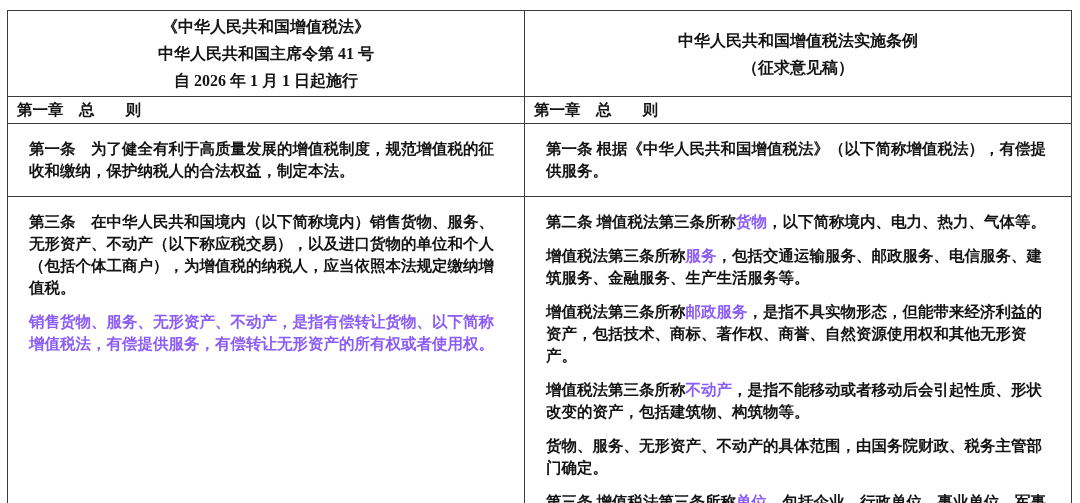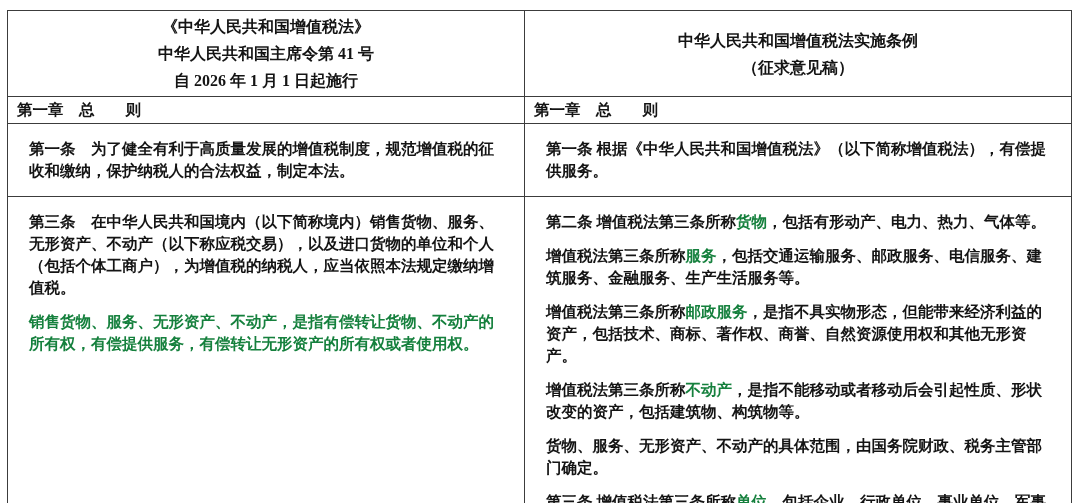--- a/index.html
+++ b/index.html
@@ -28,21 +28,21 @@
     text-align:center;
     vertical-align:middle;
     font-weight:700;
     font-size:16px;
     padding:2px 6px;
   }
   tr.header-row .hline{line-height:27px;}
   tr.chapter-row td{vertical-align:middle;padding:2px 9px;}
   td.vmid{vertical-align:middle;}
   p{margin:12px;}
-  .red{color:#15803d;}
+  .red{color:#8b5cf6;}
 </style>
 </head>
 <body>
 
 <div class="page">
   <table class="cmp">
     <colgroup>
       <col style="width:517px">
       <col style="width:547px">
     </colgroup>
@@ -71,24 +71,24 @@
       </td>
       <td>
         <p>第一条 根据《中华人民共和国增值税法》（以下简称增值税法），有偿提供服务。</p>
       </td>
     </tr>
 
 
     <tr style="height:276px">
       <td class="vmid">
         <p>第三条　在中华人民共和国境内（以下简称境内）销售货物、服务、无形资产、不动产（以下称应税交易），以及进口货物的单位和个人（包括个体工商户），为增值税的纳税人，应当依照本法规定缴纳增值税。</p>
-        <p class="red">销售货物、服务、无形资产、不动产，是指有偿转让货物、不动产的所有权，有偿提供服务，有偿转让无形资产的所有权或者使用权。</p>
+        <p class="red">销售货物、服务、无形资产、不动产，是指有偿转让货物、以下简称增值税法，有偿提供服务，有偿转让无形资产的所有权或者使用权。</p>
       </td>
       <td>
-        <p><span>第二条 增值税法第三条所称</span><span class="red">货物</span><span>，包括有形动产、电力、热力、气体等。</span></p>
+        <p><span>第二条 增值税法第三条所称</span><span class="red">货物</span><span>，以下简称境内、电力、热力、气体等。</span></p>
         <p><span>增值税法第三条所称</span><span class="red">服务</span><span>，包括交通运输服务、邮政服务、电信服务、建筑服务、金融服务、生产生活服务等。</span></p>
         <p><span>增值税法第三条所称</span><span class="red">邮政服务</span><span>，是指不具实物形态，但能带来经济利益的资产，包括技术、商标、著作权、商誉、自然资源使用权和其他无形资产。</span></p>
         <p><span>增值税法第三条所称</span><span class="red">不动产</span><span>，是指不能移动或者移动后会引起性质、形状改变的资产，包括建筑物、构筑物等。</span></p>
         <p>货物、服务、无形资产、不动产的具体范围，由国务院财政、税务主管部门确定。</p>
         <p><span>第三条 增值税法第三条所称</span><span class="red">单位</span><span>，包括企业、行政单位、事业单位、军事单位、社会组织及其他单位。增值税法第三条所称个人，包括个体工商户和自然人。</span></p>
       </td>
     </tr>
   </tbody>
     </table>
 </div>

